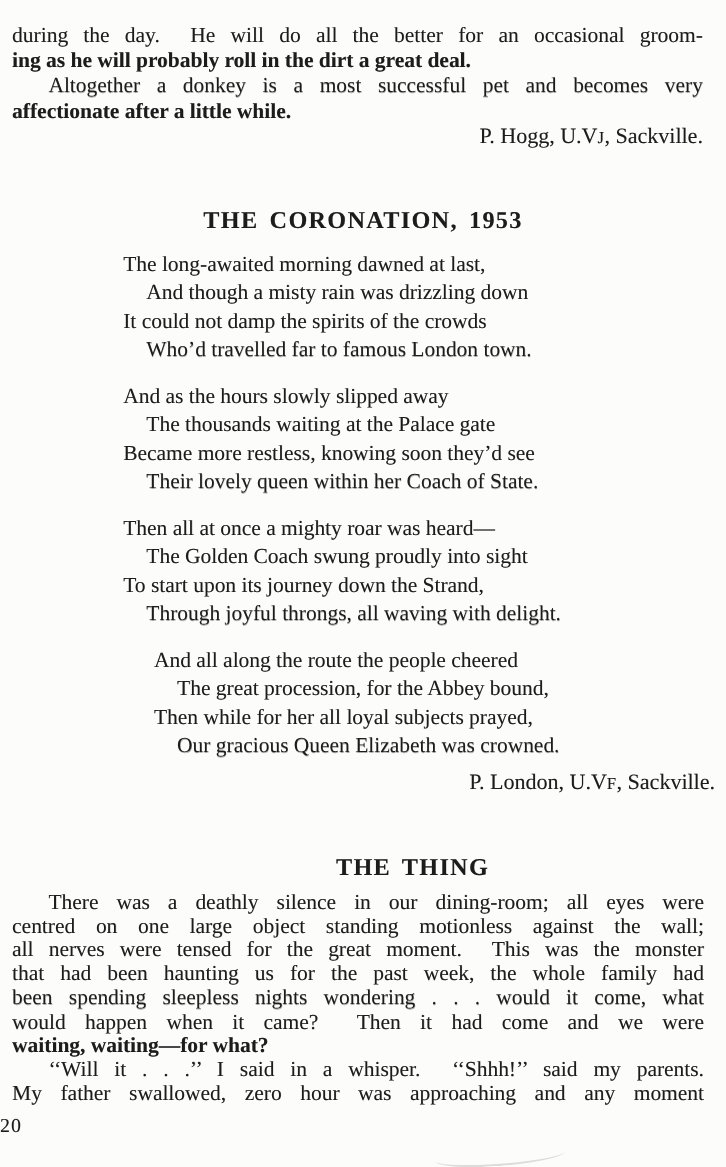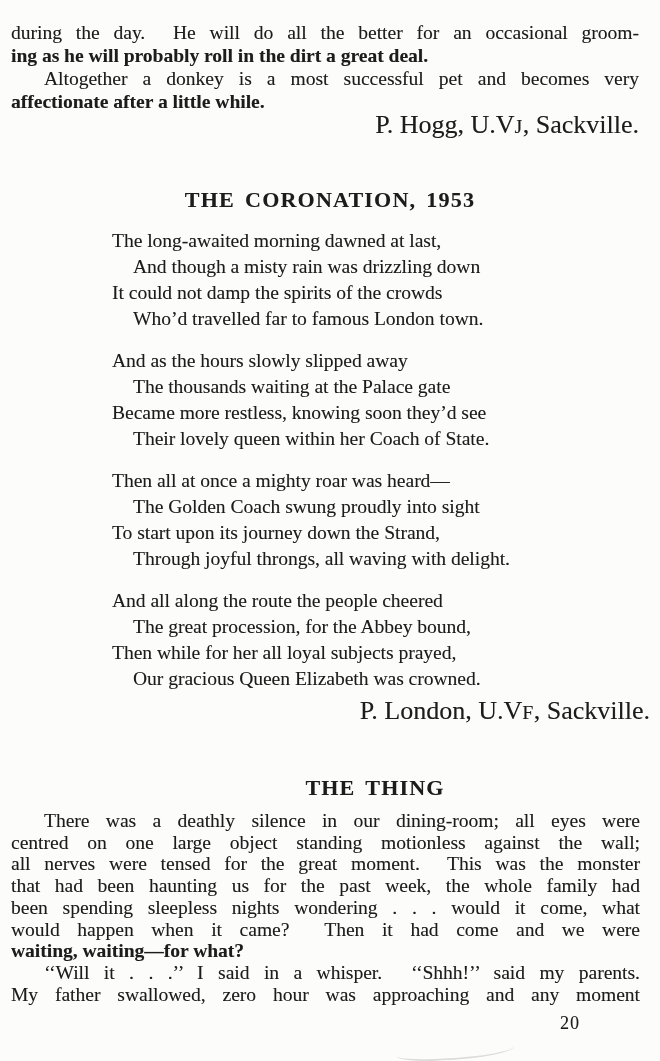--- a/index.html
+++ b/index.html
@@ -44,21 +44,21 @@
     position: absolute;
     top: 21px; left: 11px;
     width: 628px;
     font-size: 19.5px;
   }
   .top-prose .pline, .top-prose .attribution { line-height: 23px; }
 
   .attribution {
     text-align: right;
     text-align-last: right;
-    font-size: 26px;
+    font-size: 20px;
   }
   .smallcap {
     font-size: 0.76em;
     letter-spacing: 0.5px;
   }
 
   .heading {
     position: absolute;
     left: 0; width: 660px;
     margin: 0;
@@ -73,36 +73,36 @@
 
   .poem {
     position: absolute;
     top: 228px; left: 112px;
     width: 538px;
     font-size: 19.5px;
   }
   .vline { line-height: 26px; white-space: nowrap; }
   .vline.vindent { padding-left: 21px; }
   .stanza { margin-bottom: 16px; }
-  [data-stanzas] .stanza:last-child { margin-bottom: 0; }
+  [data-stanzas] .stanza:last-child { margin-bottom: 0; margin-left: 28px; }
   .poem .attribution { margin-top: 6px; line-height: 26px; }
 
   .story {
     position: absolute;
     top: 810px; left: 11px;
     width: 629px;
     font-size: 19.5px;
   }
   .story .pline { line-height: 21.7px; }
 
   .page-number {
     position: absolute;
     top: 1013px; left: 0;
     width: 580px;
-    text-align: right;
+    text-align: left;
     font-size: 18px;
     letter-spacing: 1px;
   }
 
   .scan-artifact {
     position: absolute;
     left: 396px; top: 1042px;
     width: 118px; height: 16px;
     border-bottom: 2px solid #d2d2cf;
     border-radius: 0 0 60% 40%;

